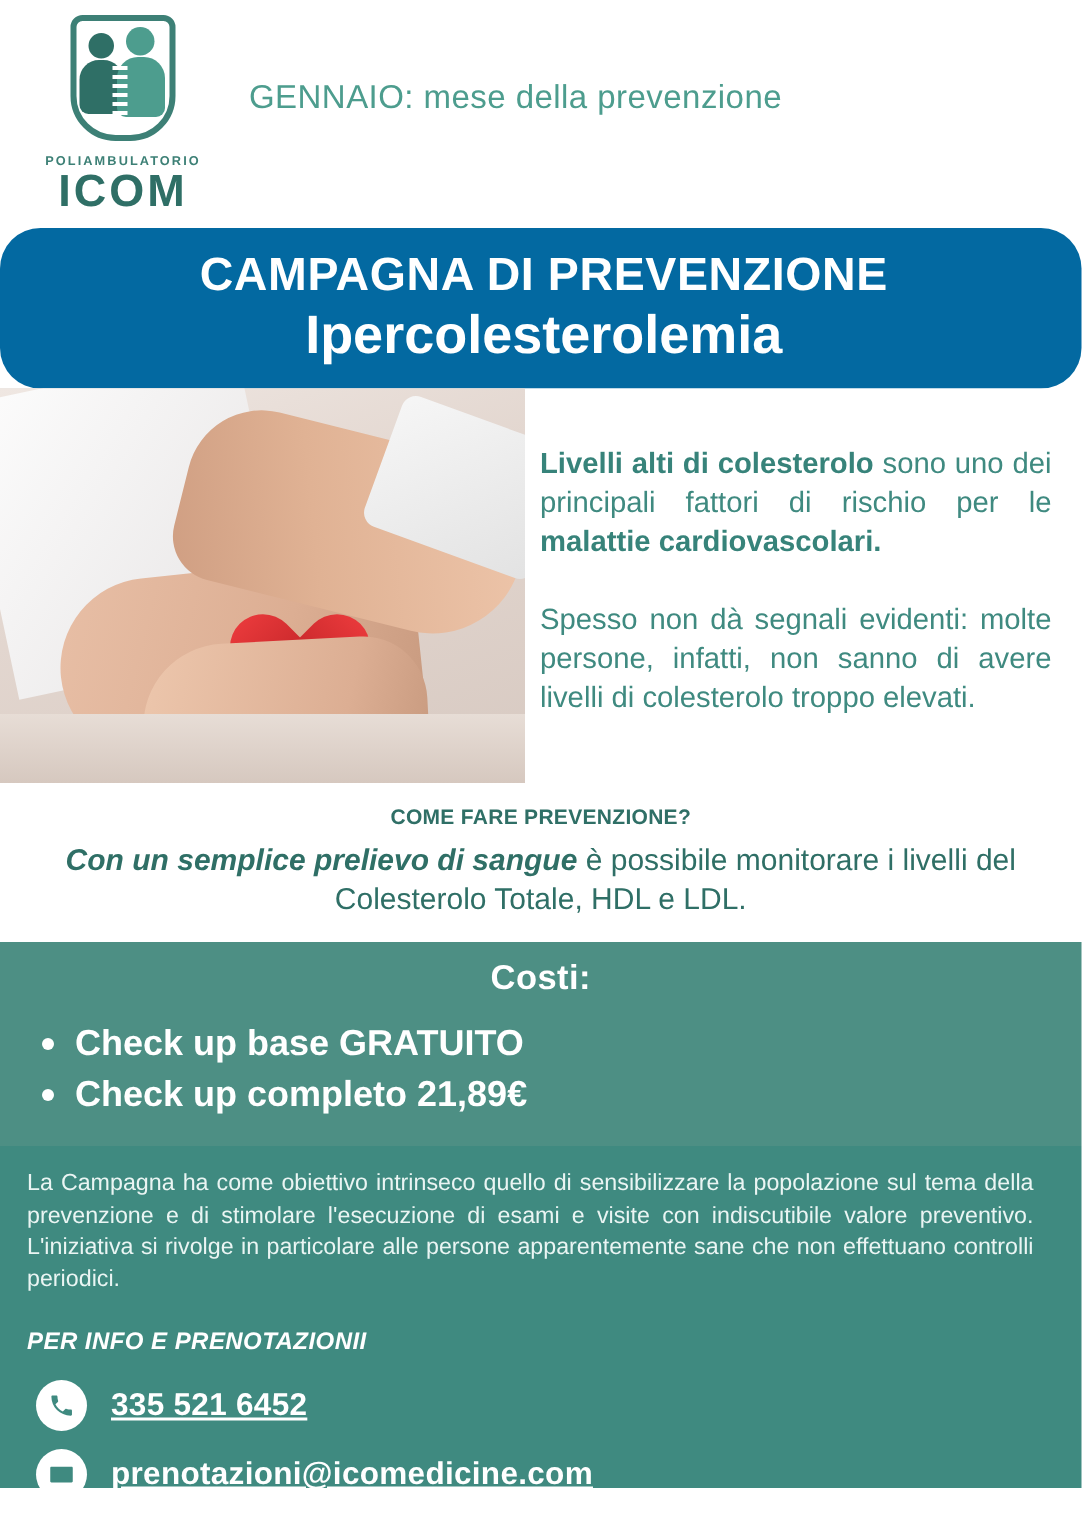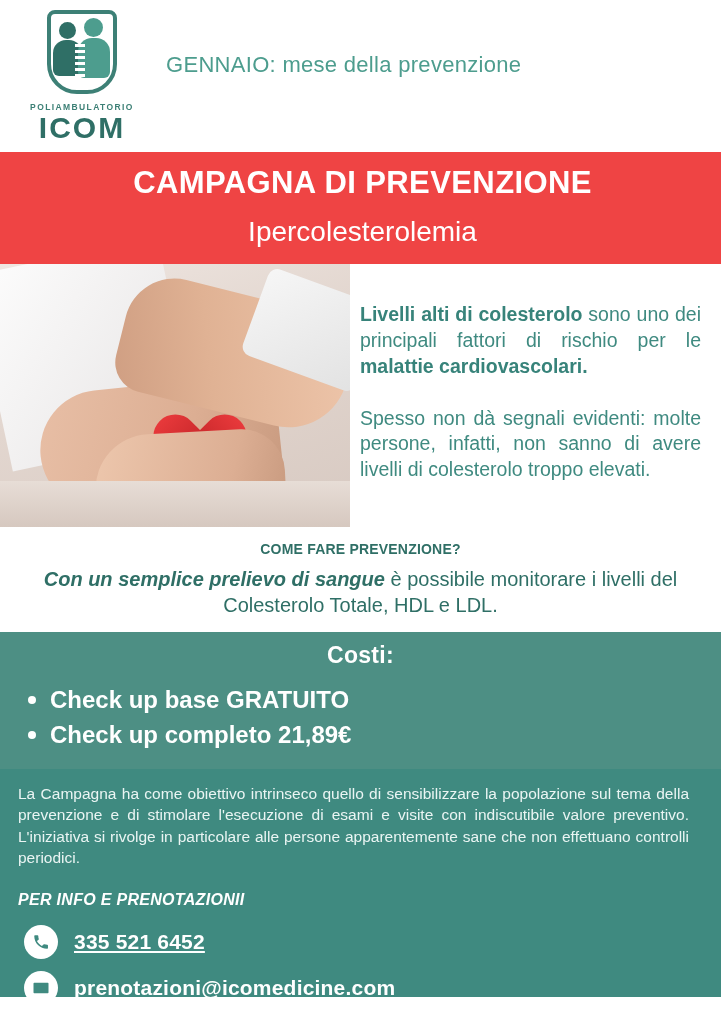--- a/index.html
+++ b/index.html
@@ -119,36 +119,37 @@
     position: absolute;
     left: 166px;
     top: 52px;
     font-size: 22px;
     color: #4d9d8e;
     letter-spacing: 0.3px;
   }
 
   
   .title-band {
-    background: #ef4444;
+    background: #0369a1;
     color: #ffffff;
     text-align: center;
     padding: 14px 6px 16px 10px;
+    border-radius: 27px;
   }
   .title-main {
     font-size: 31px;
     font-weight: bold;
     letter-spacing: 0.4px;
     line-height: 1.1;
   }
   .title-sub {
-    font-size: 28px;
-    font-weight: normal;
+    font-size: 36px;
+    font-weight: bold;
     line-height: 1.15;
-    margin-top: 16px;
+    margin-top: 2px;
   }
 
   
   .feature {
     display: flex;
     align-items: flex-start;
     background: #ffffff;
   }
   .photo {
     width: 350px;

